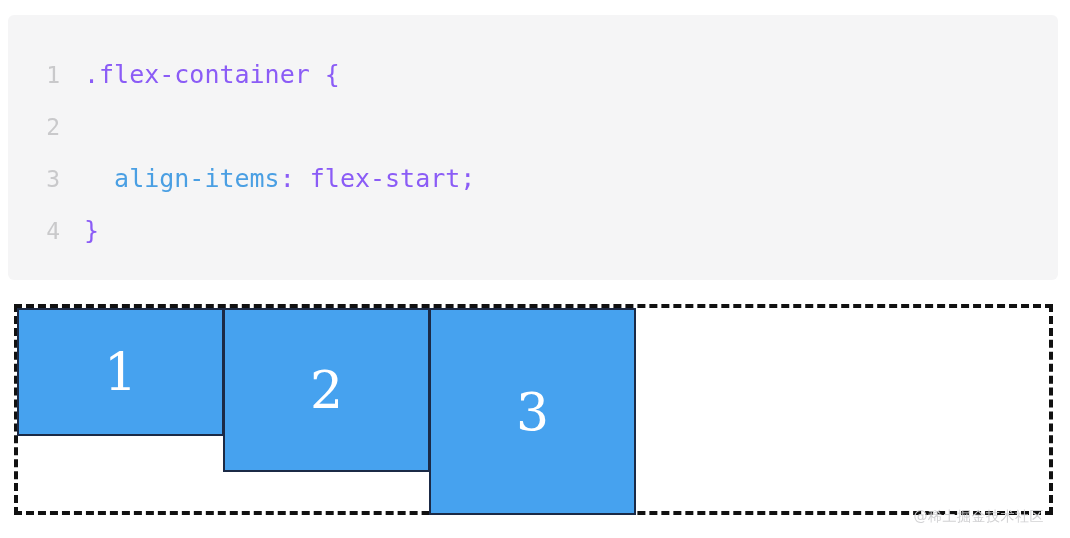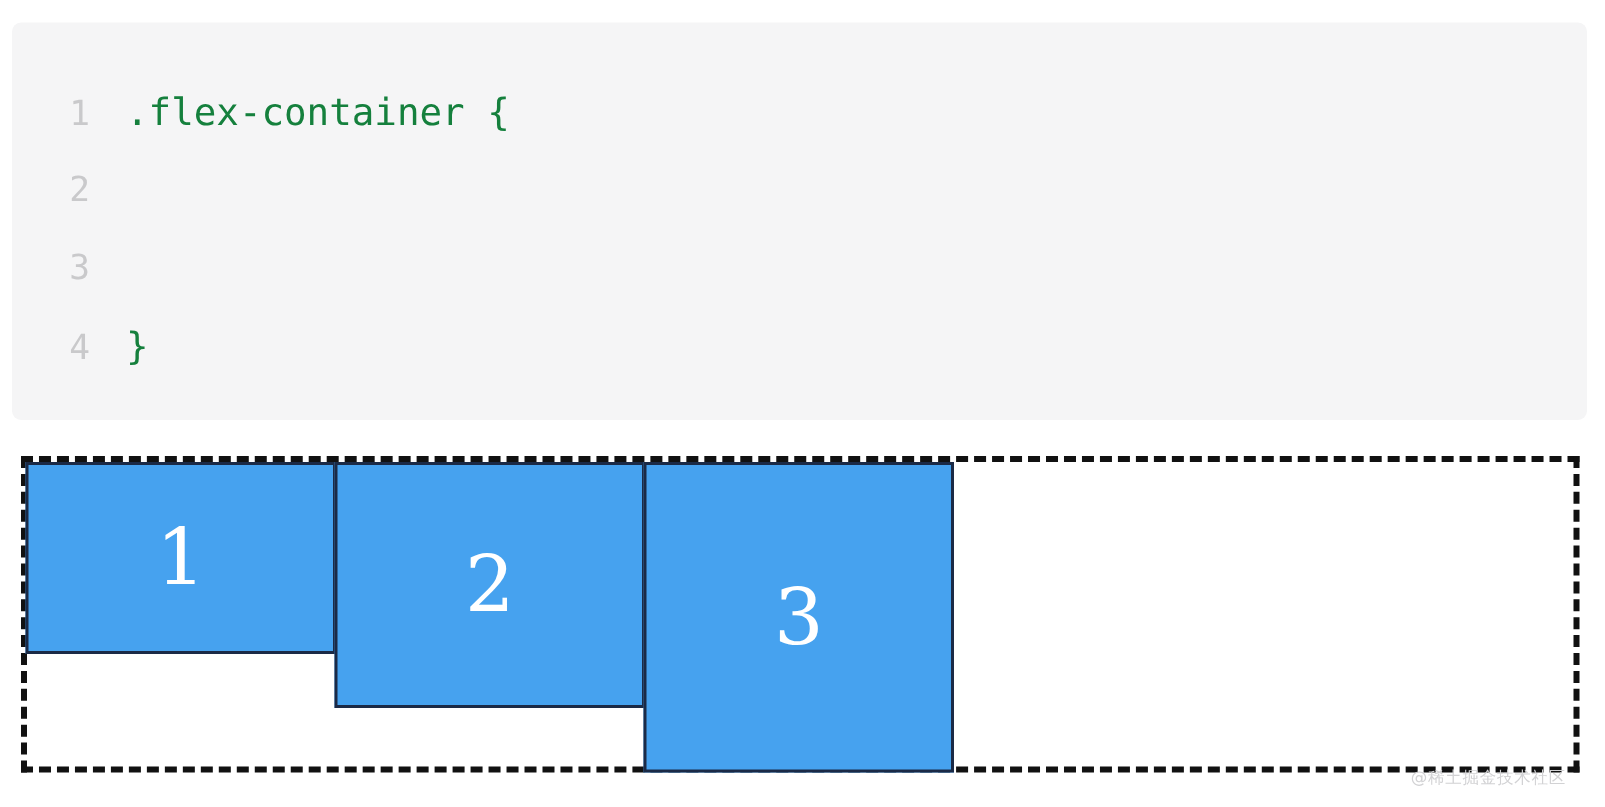--- a/index.html
+++ b/index.html
@@ -44,21 +44,21 @@
     color: #c9c9cb;
     font-family: "DejaVu Sans Mono", "Liberation Mono", monospace;
     font-size: 23px;
     user-select: none;
   }
   .code-text {
     padding-left: 24px;
     color: #23272b;
   }
   .tok-prop { color: #4a9fe3; }
-  .tok-plain { color: #15803d; margin-top: 18px; }
+  .tok-plain { color: #8b5cf6; margin-top: 18px; }
 
   
   #flex-container {
     position: absolute;
     left: 14px;
     top: 304px;
     width: 1039px;
     height: 211px;
     box-sizing: border-box;
     border: 4px dashed #111111;
@@ -92,40 +92,41 @@
     width: 207px;
     height: 207px;
   }
 
   
   #watermark {
     position: absolute;
     right: 26px;
     bottom: 12px;
     color: #d2d2d4;
-    font-size: 11px;
+    font-size: 14px;
     font-family: "DejaVu Sans", sans-serif;
     letter-spacing: 0.5px;
     white-space: nowrap;
     user-select: none;
   }
 </style>
 </head>
 <body>
 
 <div id="code-block">
   <div class="code-line">
     <span class="line-no">1</span>
     <span class="code-text"><span class="tok-plain">.flex-container {</span></span>
   </div>
   <div class="code-line">
     <span class="line-no">2</span>
   </div>
   <div class="code-line">
     <span class="line-no">3</span>
+    <span class="code-text"><span class="tok-plain">  </span><span class="tok-prop">align-items</span><span class="tok-plain">: flex-start;</span></span>
   </div>
   <div class="code-line">
     <span class="line-no">4</span>
     <span class="code-text"><span class="tok-plain">}</span></span>
   </div>
 </div>
 
 <div id="flex-container">
   <div class="flex-item" id="flex-item-1">
     <span>1</span>

